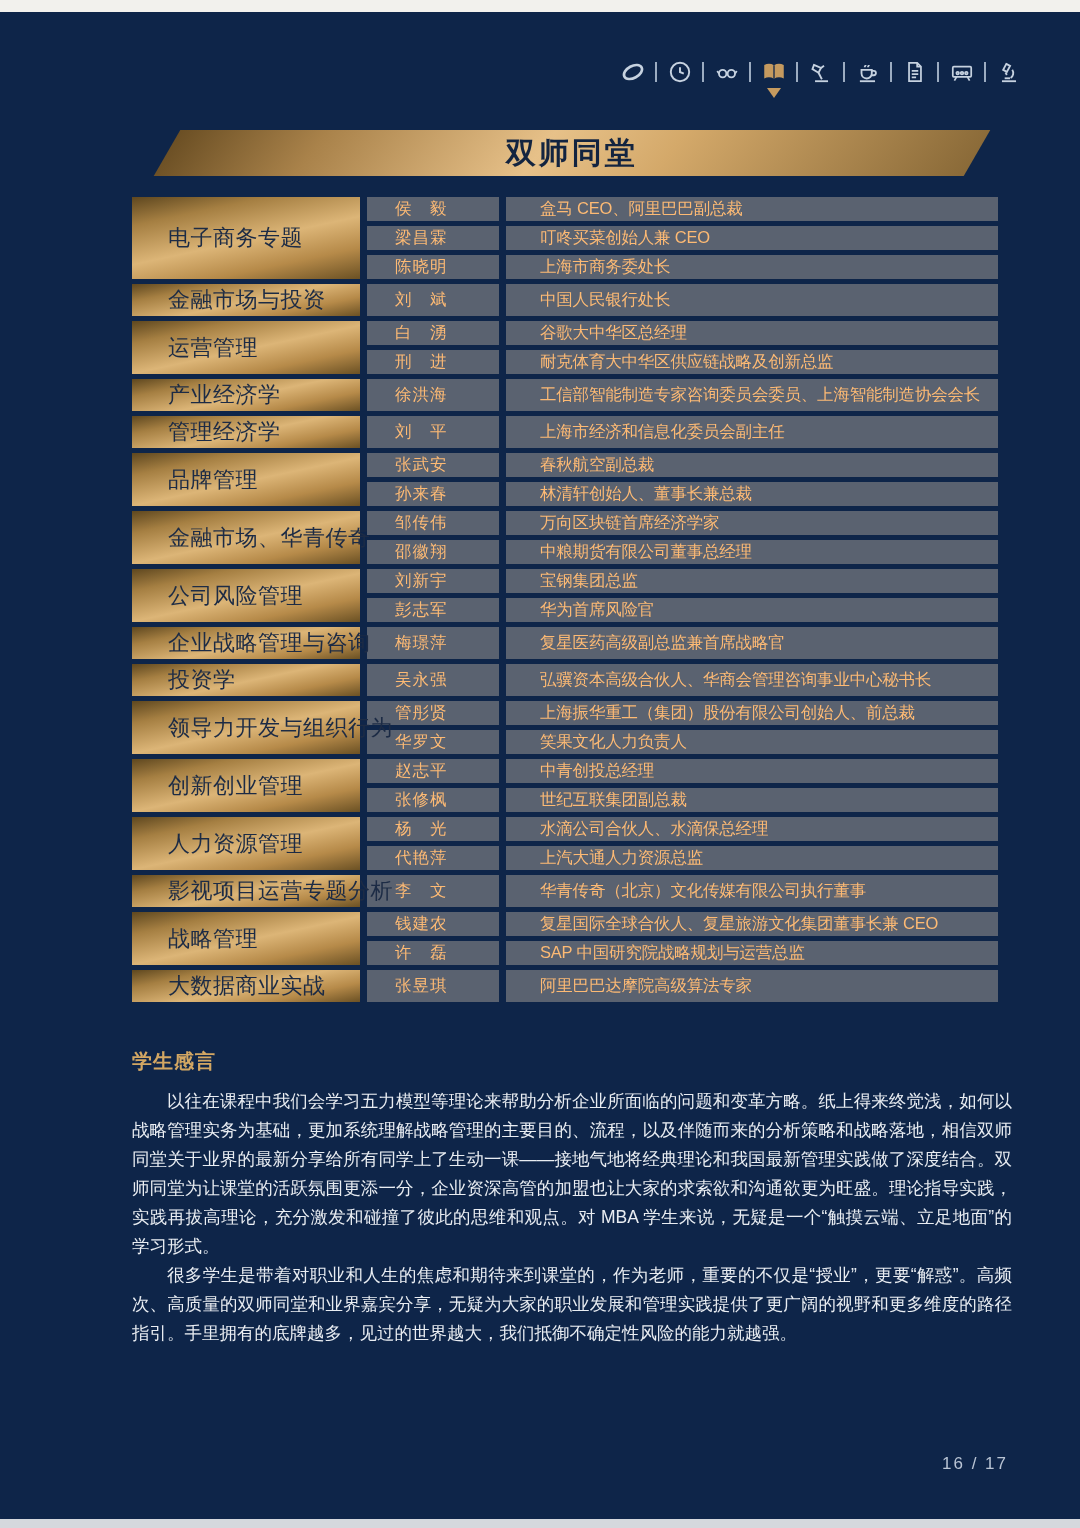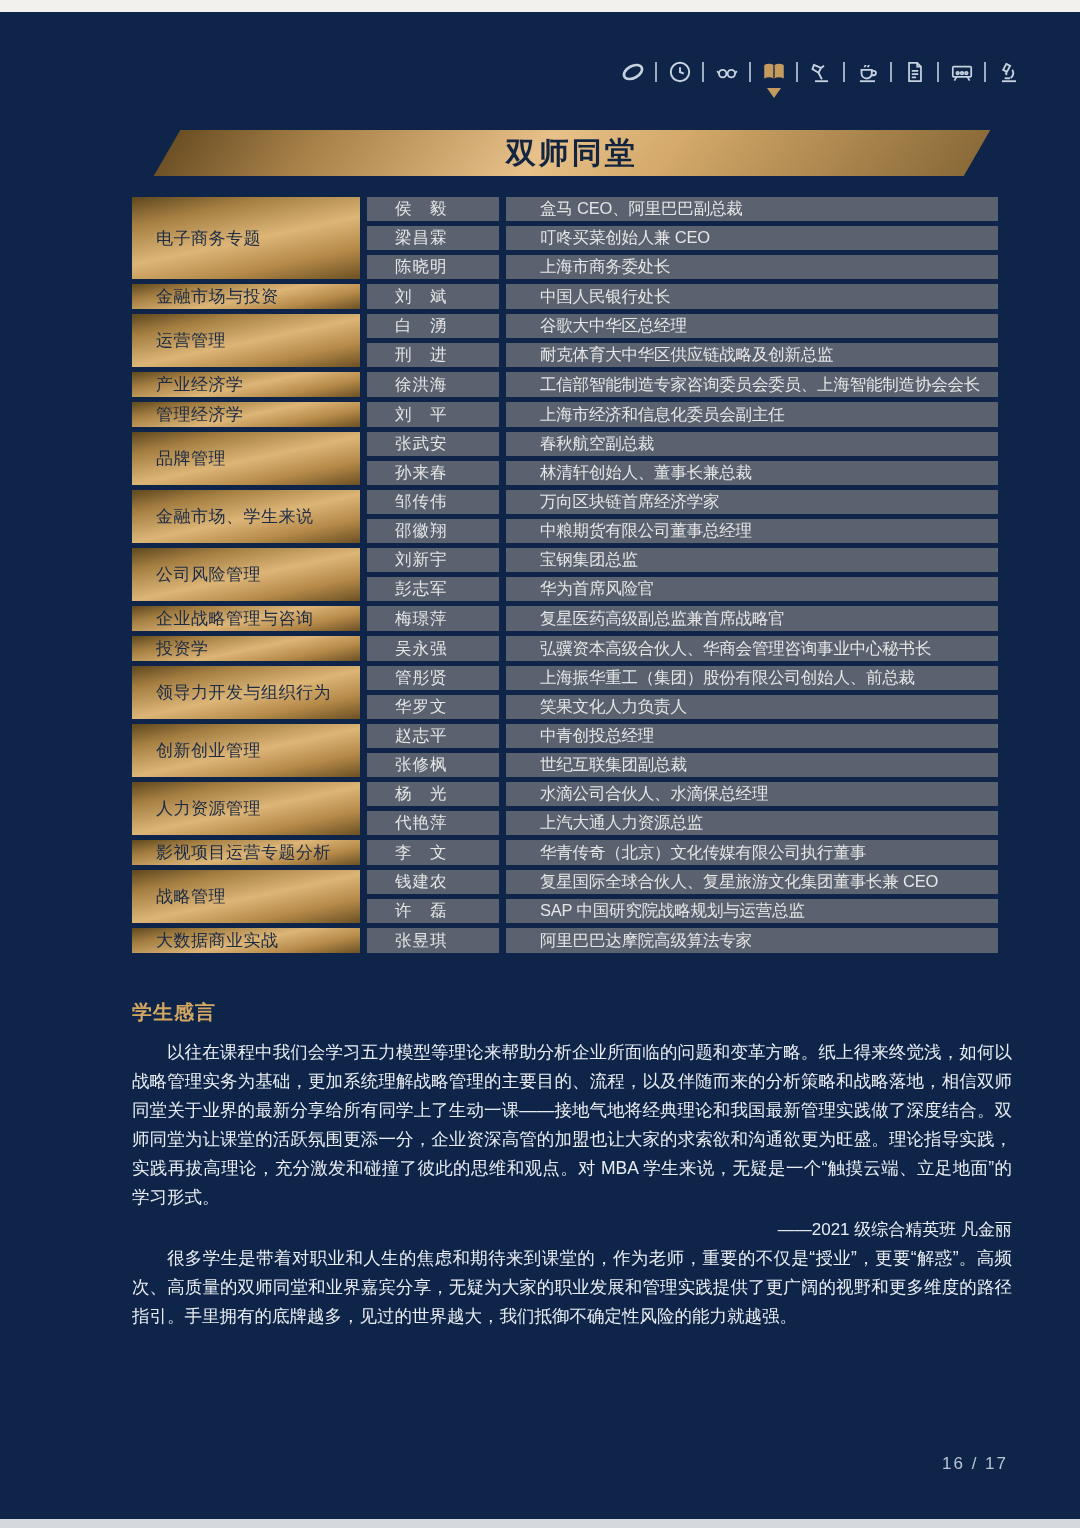--- a/index.html
+++ b/index.html
@@ -36,23 +36,23 @@
 
   .para{color:#e9edf2;font-size:17.5px;line-height:29px;text-align:justify;text-indent:2em;margin:0;}
   .gold-heading{color:#d3a763;font-weight:bold;margin:0;}
   .section-heading{font-size:24px;margin:16px 0 10px;letter-spacing:1px;}
 
   
   table.guests{width:880px;table-layout:fixed;border-collapse:separate;border-spacing:7px 5px;margin-left:-7px;}
   table.guests td{height:22px;white-space:nowrap;overflow:visible;}
   td.cat{
     background:linear-gradient(168deg,#5e471f 0%,#a57f42 22%,#dcb577 52%,#b68a49 76%,#6b5124 100%);
-    color:#1c2b45;font-size:17px;padding-left:24px;letter-spacing:.5px;
-  }
-  td.name,td.title{background:#5a6270;color:#e5e5e5;font-size:16.5px;}
+    color:#1c2b45;font-size:22px;padding-left:36px;letter-spacing:.5px;
+  }
+  td.name,td.title{background:#5a6270;color:#fdba74;font-size:16.5px;}
   td.name{padding-left:28px;letter-spacing:1px;}
   td.title{padding-left:34px;letter-spacing:-0.2px;}
 
   .testimonial-heading{font-size:20px;margin:41px 0 12px;letter-spacing:1px;font-family:Liberation Mono, monospace;}
   .attribution{color:#e9edf2;font-size:17px;line-height:28px;text-align:right;margin:4px 0 0;}
 
   .page-number{position:absolute;right:72px;bottom:54px;color:#b9c4d4;font-size:17px;letter-spacing:2px;}
 </style>
 </head>
 <body>
@@ -190,21 +190,21 @@
         <tr>
           <td class="cat" rowspan="2">品牌管理</td>
           <td class="name">张武安</td>
           <td class="title">春秋航空副总裁</td>
         </tr>
         <tr>
           <td class="name">孙来春</td>
           <td class="title">林清轩创始人、董事长兼总裁</td>
         </tr>
         <tr>
-          <td class="cat" rowspan="2">金融市场、学生来说</td>
+          <td class="cat" rowspan="2">金融市场、华青传奇</td>
           <td class="name">邹传伟</td>
           <td class="title">万向区块链首席经济学家</td>
         </tr>
         <tr>
           <td class="name">邵徽翔</td>
           <td class="title">中粮期货有限公司董事总经理</td>
         </tr>
         <tr>
           <td class="cat" rowspan="2">公司风险管理</td>
           <td class="name">刘新宇</td>
@@ -268,21 +268,20 @@
         <tr>
           <td class="cat" rowspan="1">大数据商业实战</td>
           <td class="name">张昱琪</td>
           <td class="title">阿里巴巴达摩院高级算法专家</td>
         </tr>
       </tbody>
   </table>
 
   <h3 class="gold-heading testimonial-heading">学生感言</h3>
   <p class="para">以往在课程中我们会学习五力模型等理论来帮助分析企业所面临的问题和变革方略。纸上得来终觉浅，如何以战略管理实务为基础，更加系统理解战略管理的主要目的、流程，以及伴随而来的分析策略和战略落地，相信双师同堂关于业界的最新分享给所有同学上了生动一课——接地气地将经典理论和我国最新管理实践做了深度结合。双师同堂为让课堂的活跃氛围更添一分，企业资深高管的加盟也让大家的求索欲和沟通欲更为旺盛。理论指导实践，实践再拔高理论，充分激发和碰撞了彼此的思维和观点。对 MBA 学生来说，无疑是一个“触摸云端、立足地面”的学习形式。</p>
-  <p class="attribution">——2021 级综合精英班 凡金丽</p>
 
   <p class="para">很多学生是带着对职业和人生的焦虑和期待来到课堂的，作为老师，重要的不仅是“授业”，更要“解惑”。高频次、高质量的双师同堂和业界嘉宾分享，无疑为大家的职业发展和管理实践提供了更广阔的视野和更多维度的路径指引。手里拥有的底牌越多，见过的世界越大，我们抵御不确定性风险的能力就越强。</p>
 
 </div>
 
 <div class="page-number">16 / 17</div>
 
 <div class="strip-bottom"></div>
 
 </body></html>

